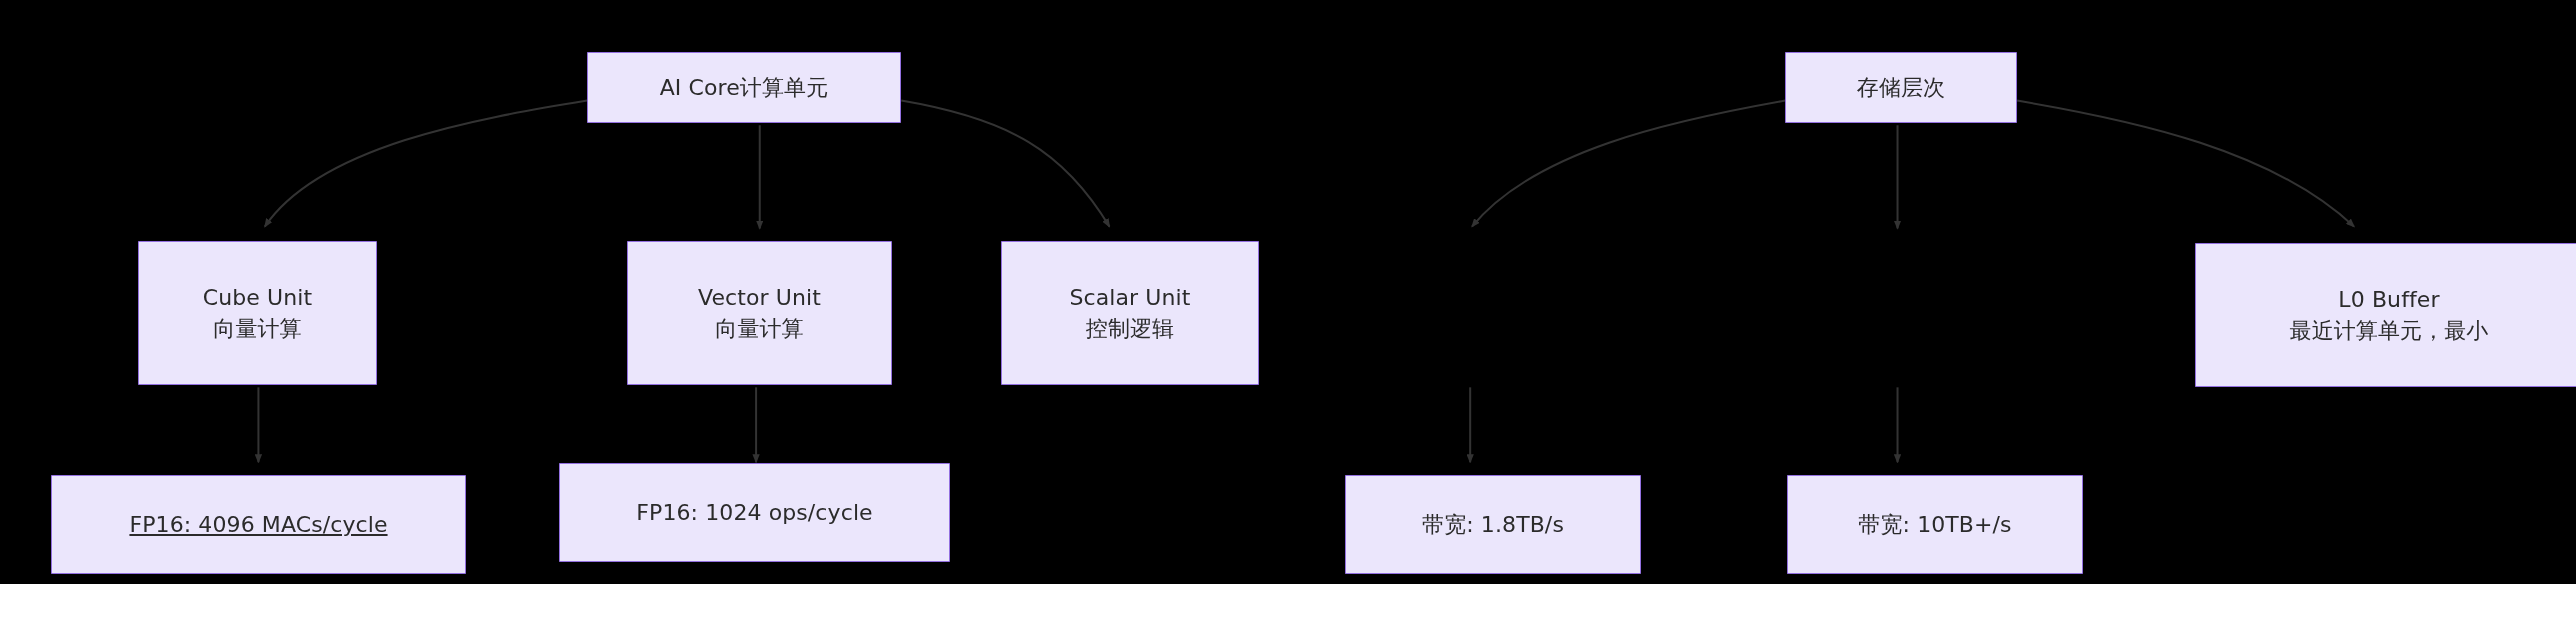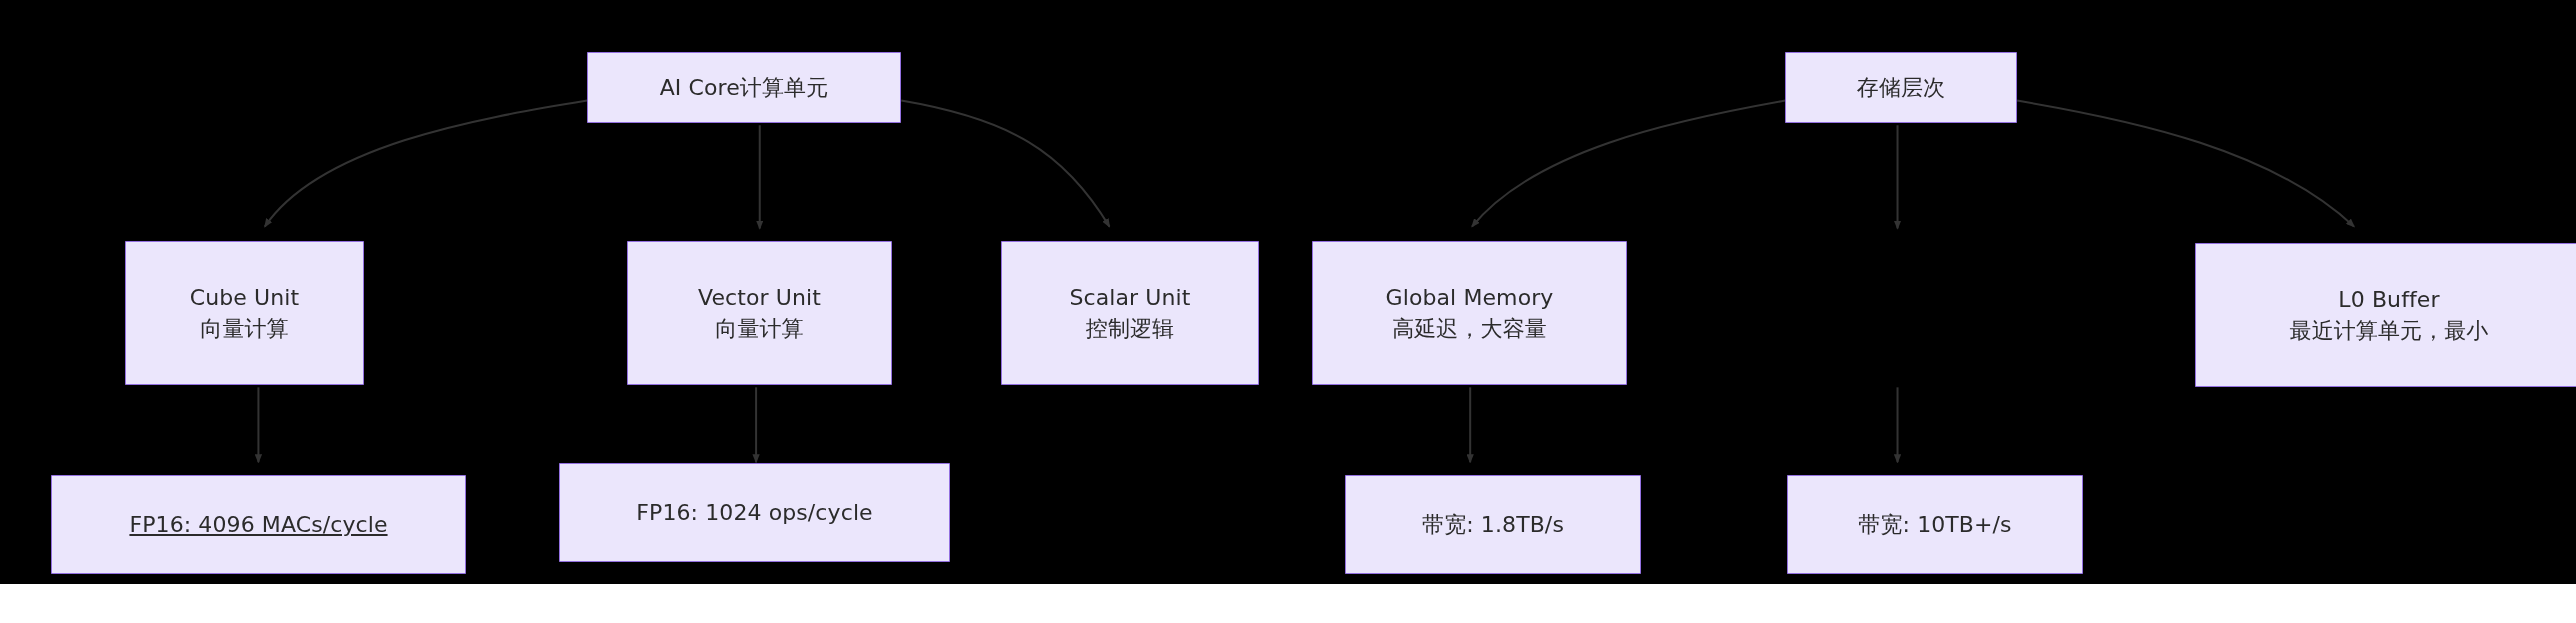--- a/index.html
+++ b/index.html
@@ -69,21 +69,21 @@
       <path d="M 2209,110 C 2340,132 2490,165 2578,248"></path>
       <path d="M 1610,424 L 1610,506"></path>
       <path d="M 2078,424 L 2078,506"></path>
     </g>
   </svg>
 
   <div class="node" style="left:587px; top:52px; width:314px; height:71px;">
     <span class="line">AI Core计算单元</span>
   </div>
 
-  <div class="node" style="left:125px; top:241px; width:239px; height:144px;">
+  <div class="node" style="left:138px; top:241px; width:239px; height:144px;">
     <span class="line">Cube Unit</span>
     <span class="line">向量计算</span>
   </div>
 
   <div class="node" style="left:627px; top:241px; width:265px; height:144px;">
     <span class="line">Vector Unit</span>
     <span class="line">向量计算</span>
   </div>
 
   <div class="node" style="left:983px; top:241px; width:258px; height:144px;margin-left:18px;">
@@ -96,24 +96,20 @@
   </div>
 
   <div class="node" style="left:559px; top:463px; width:391px; height:99px;">
     <span class="line">FP16: 1024 ops/cycle</span>
   </div>
 
   <div class="node" style="left:1785px; top:52px; width:232px; height:71px;">
     <span class="line">存储层次</span>
   </div>
 
-  <div class="node" style="left:1312px; top:241px; width:315px; height:144px;">
-    <span class="line">Global Memory</span>
-    <span class="line">高延迟，大容量</span>
-  </div>
 
 
   <div class="node" style="left:2162px; top:243px; width:388px; height:144px;margin-left:33px;">
     <span class="line">L0 Buffer</span>
     <span class="line">最近计算单元，最小</span>
   </div>
 
   <div class="node" style="left:1345px; top:475px; width:296px; height:99px;">
     <span class="line">带宽: 1.8TB/s</span>
   </div>

